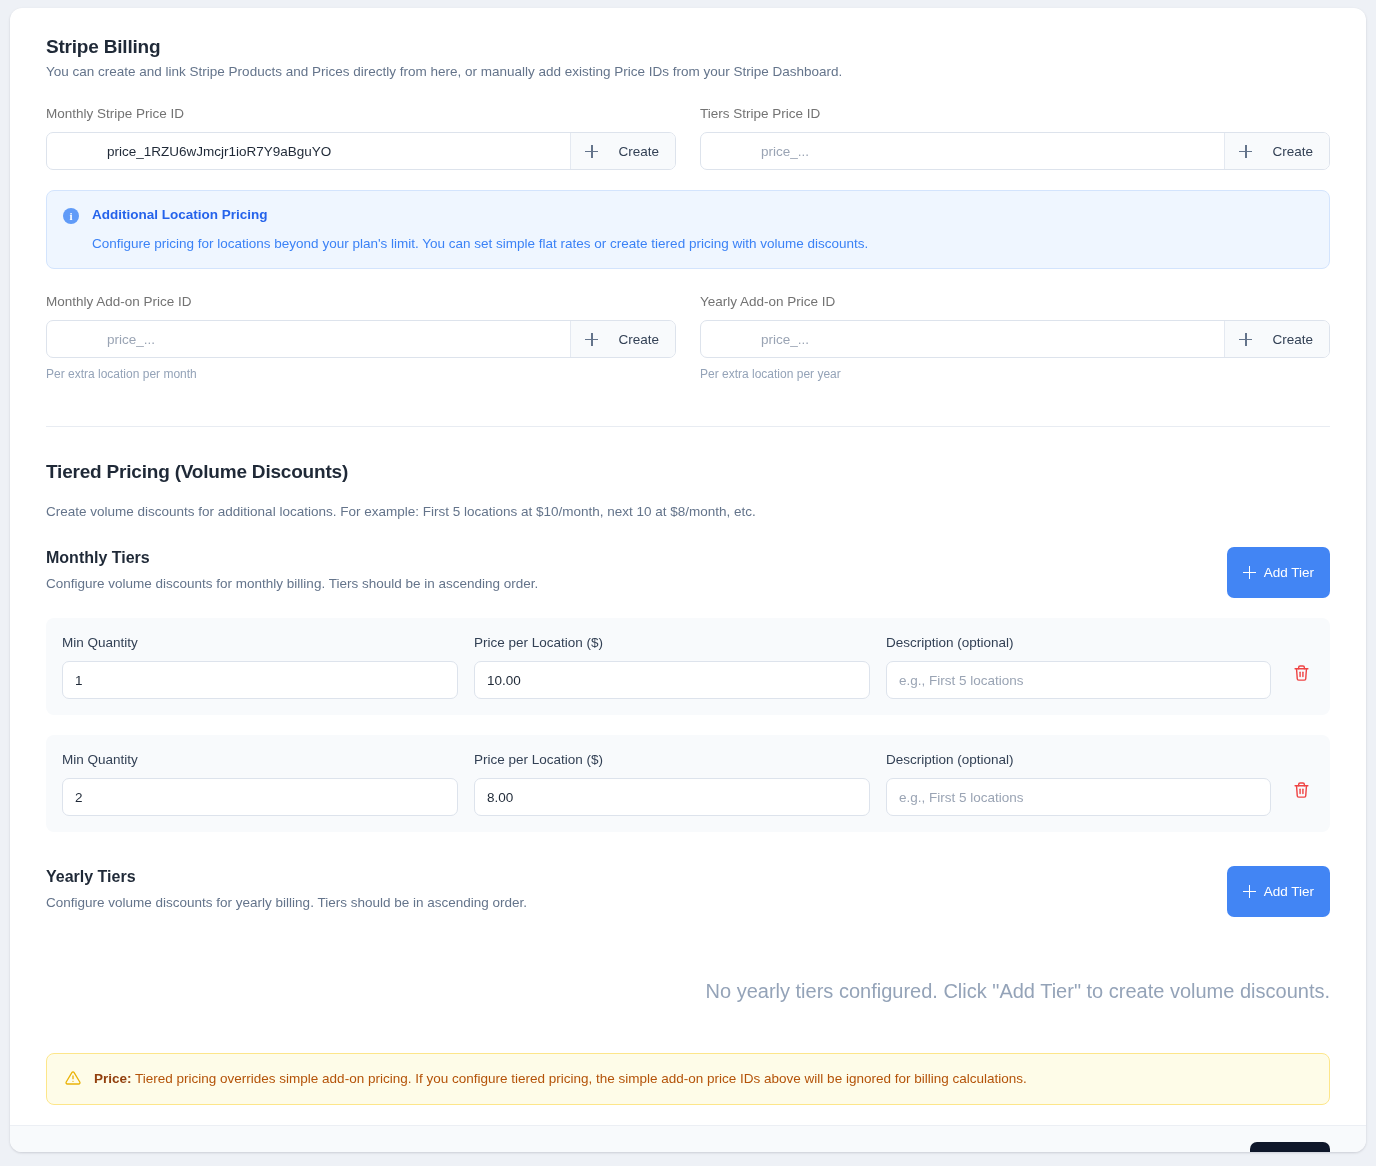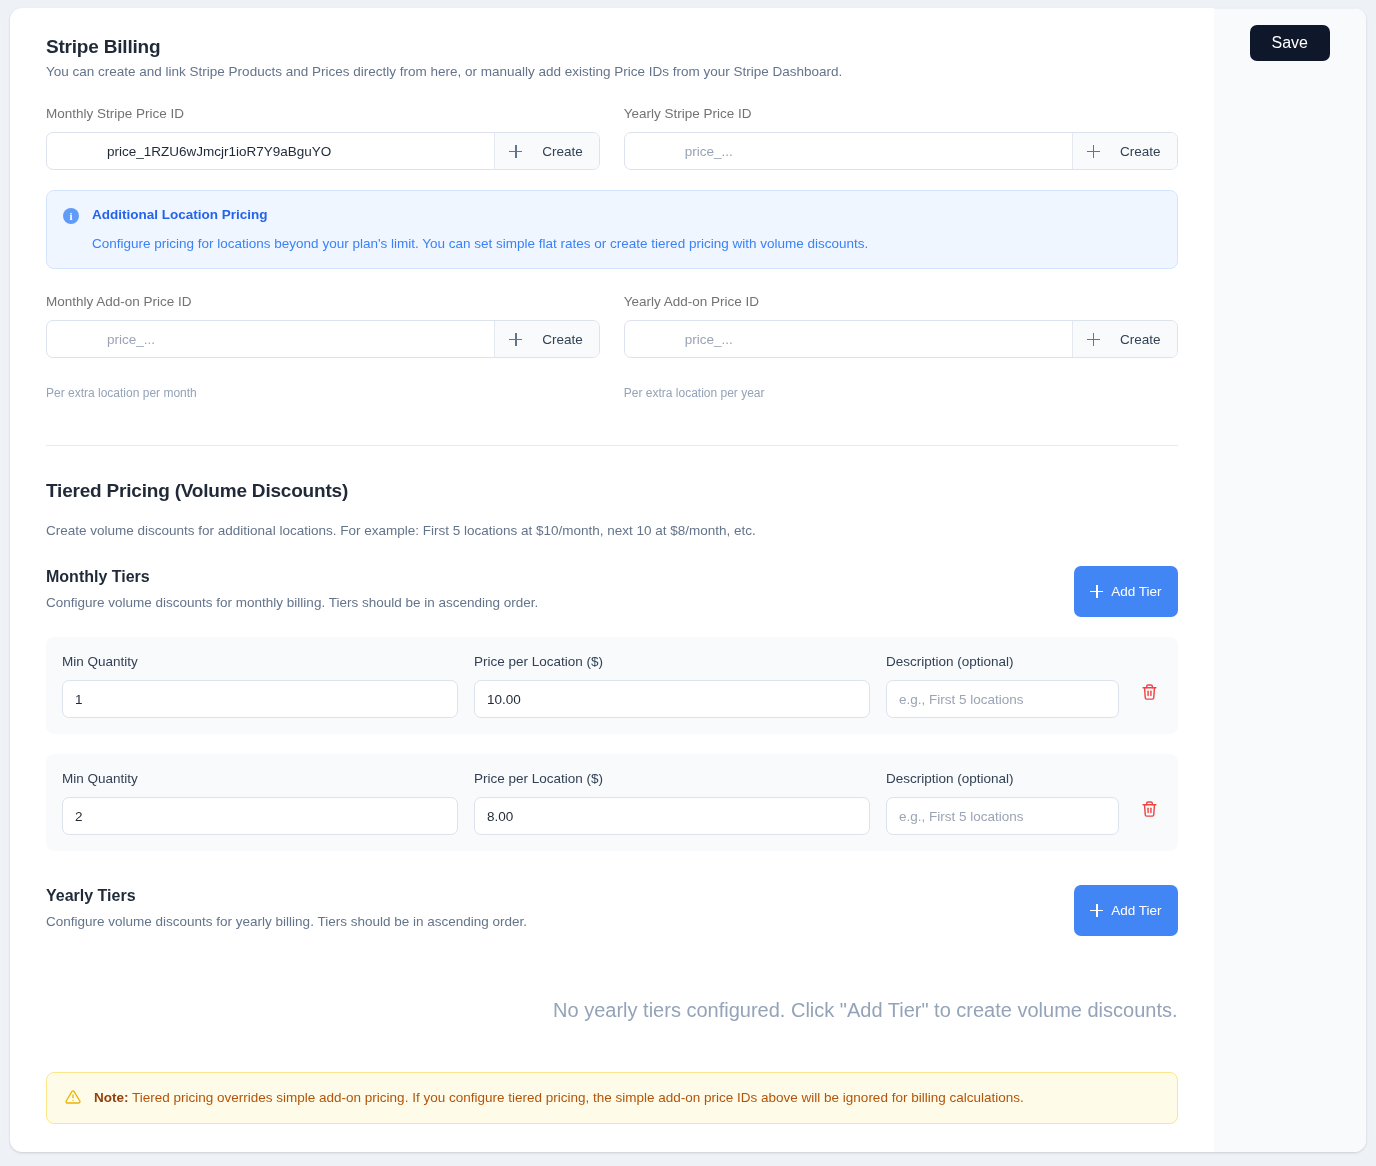--- a/index.html
+++ b/index.html
@@ -19,21 +19,21 @@
     background: #eef1f6;
   }
 
   .card {
     background: #ffffff;
     border-radius: 12px;
     box-shadow: 0 1px 3px rgba(15, 23, 42, 0.10), 0 1px 2px rgba(15, 23, 42, 0.06);
     overflow: hidden;
     height: 100%;
     display: flex;
-    flex-direction: row;
+    flex-direction: column;
   }
 
   .card-body {
     flex: 1 1 auto;
     padding: 26px 36px 20px 36px;
   }
 
   
   .section-title {
     font-size: 19px;
@@ -114,21 +114,21 @@
     content: "";
     position: absolute;
     background: currentColor;
   }
   .plus-glyph::before { left: 0; right: 0; top: 6px; height: 1.4px; }
   .plus-glyph::after { top: 0; bottom: 0; left: 6px; width: 1.4px; }
 
   .field-hint {
     font-size: 12px;
     color: #94a3b8;
-    margin-top: 27px;
+    margin-top: 8px;
     line-height: 16px;
   }
 
   
   .info-banner {
     margin-top: 20px;
     background: #eff6ff;
     border: 1px solid #d3e4fd;
     border-radius: 8px;
     padding: 14px 16px;
@@ -315,21 +315,21 @@
           <label class="field-label">Monthly Stripe Price ID</label>
           <div class="input-group">
             <input class="txt" type="text" value="price_1RZU6wJmcjr1ioR7Y9aBguYO" style="">
             <button class="create-btn">
               <span class="plus-glyph"></span>
               <span>Create</span>
             </button>
           </div>
         </div>
         <div class="field">
-          <label class="field-label">Yearly Stripe Price ID</label>
+          <label class="field-label">Tiers Stripe Price ID</label>
           <div class="input-group">
             <input class="txt" type="text" placeholder="price_..." style="">
             <button class="create-btn">
               <span class="plus-glyph"></span>
               <span>Create</span>
             </button>
           </div>
         </div>
       </div>
 
@@ -448,21 +448,21 @@
         <div class="empty-state">No yearly tiers configured. Click "Add Tier" to create volume discounts.</div>
       </div>
 
       <div class="note-banner">
         <svg class="warn-icon" width="16" height="16" viewBox="0 0 24 24" fill="none" stroke="#eab308" stroke-width="2" stroke-linecap="round" stroke-linejoin="round">
           <path d="M10.29 3.86L1.82 18a2 2 0 0 0 1.71 3h16.94a2 2 0 0 0 1.71-3L13.71 3.86a2 2 0 0 0-3.42 0z"></path>
           <line x1="12" y1="9" x2="12" y2="13"></line>
           <line x1="12" y1="17" x2="12.01" y2="17"></line>
         </svg>
         <div class="note-text">
-          <b>Note:</b><span> Tiered pricing overrides simple add-on pricing. If you configure tiered pricing, the simple add-on price IDs above will be ignored for billing calculations.</span>
+          <b>Price:</b><span> Tiered pricing overrides simple add-on pricing. If you configure tiered pricing, the simple add-on price IDs above will be ignored for billing calculations.</span>
         </div>
       </div>
 
     </div>
 
     <div class="card-footer">
       <button class="save-btn">Save</button>
     </div>
   </div>
 </div>

